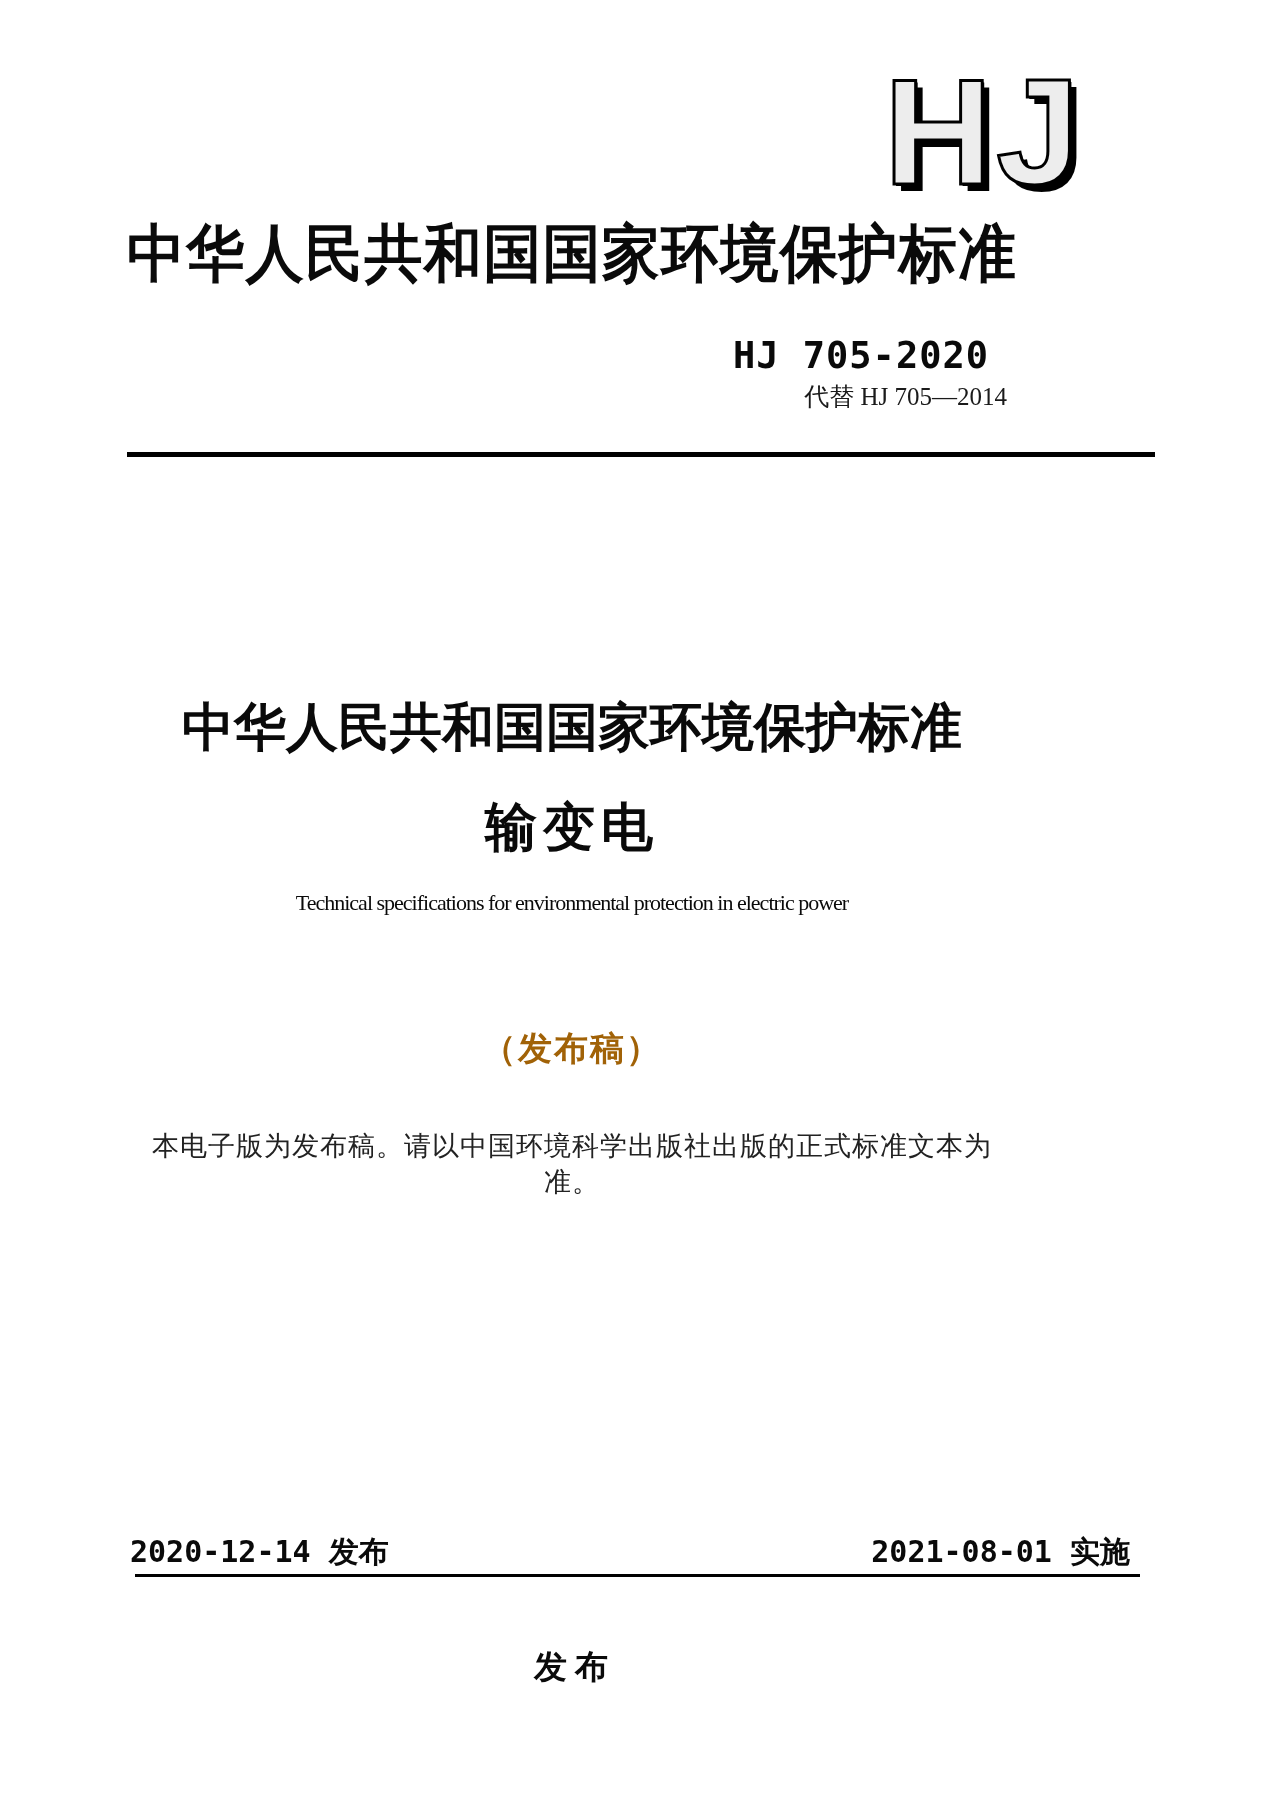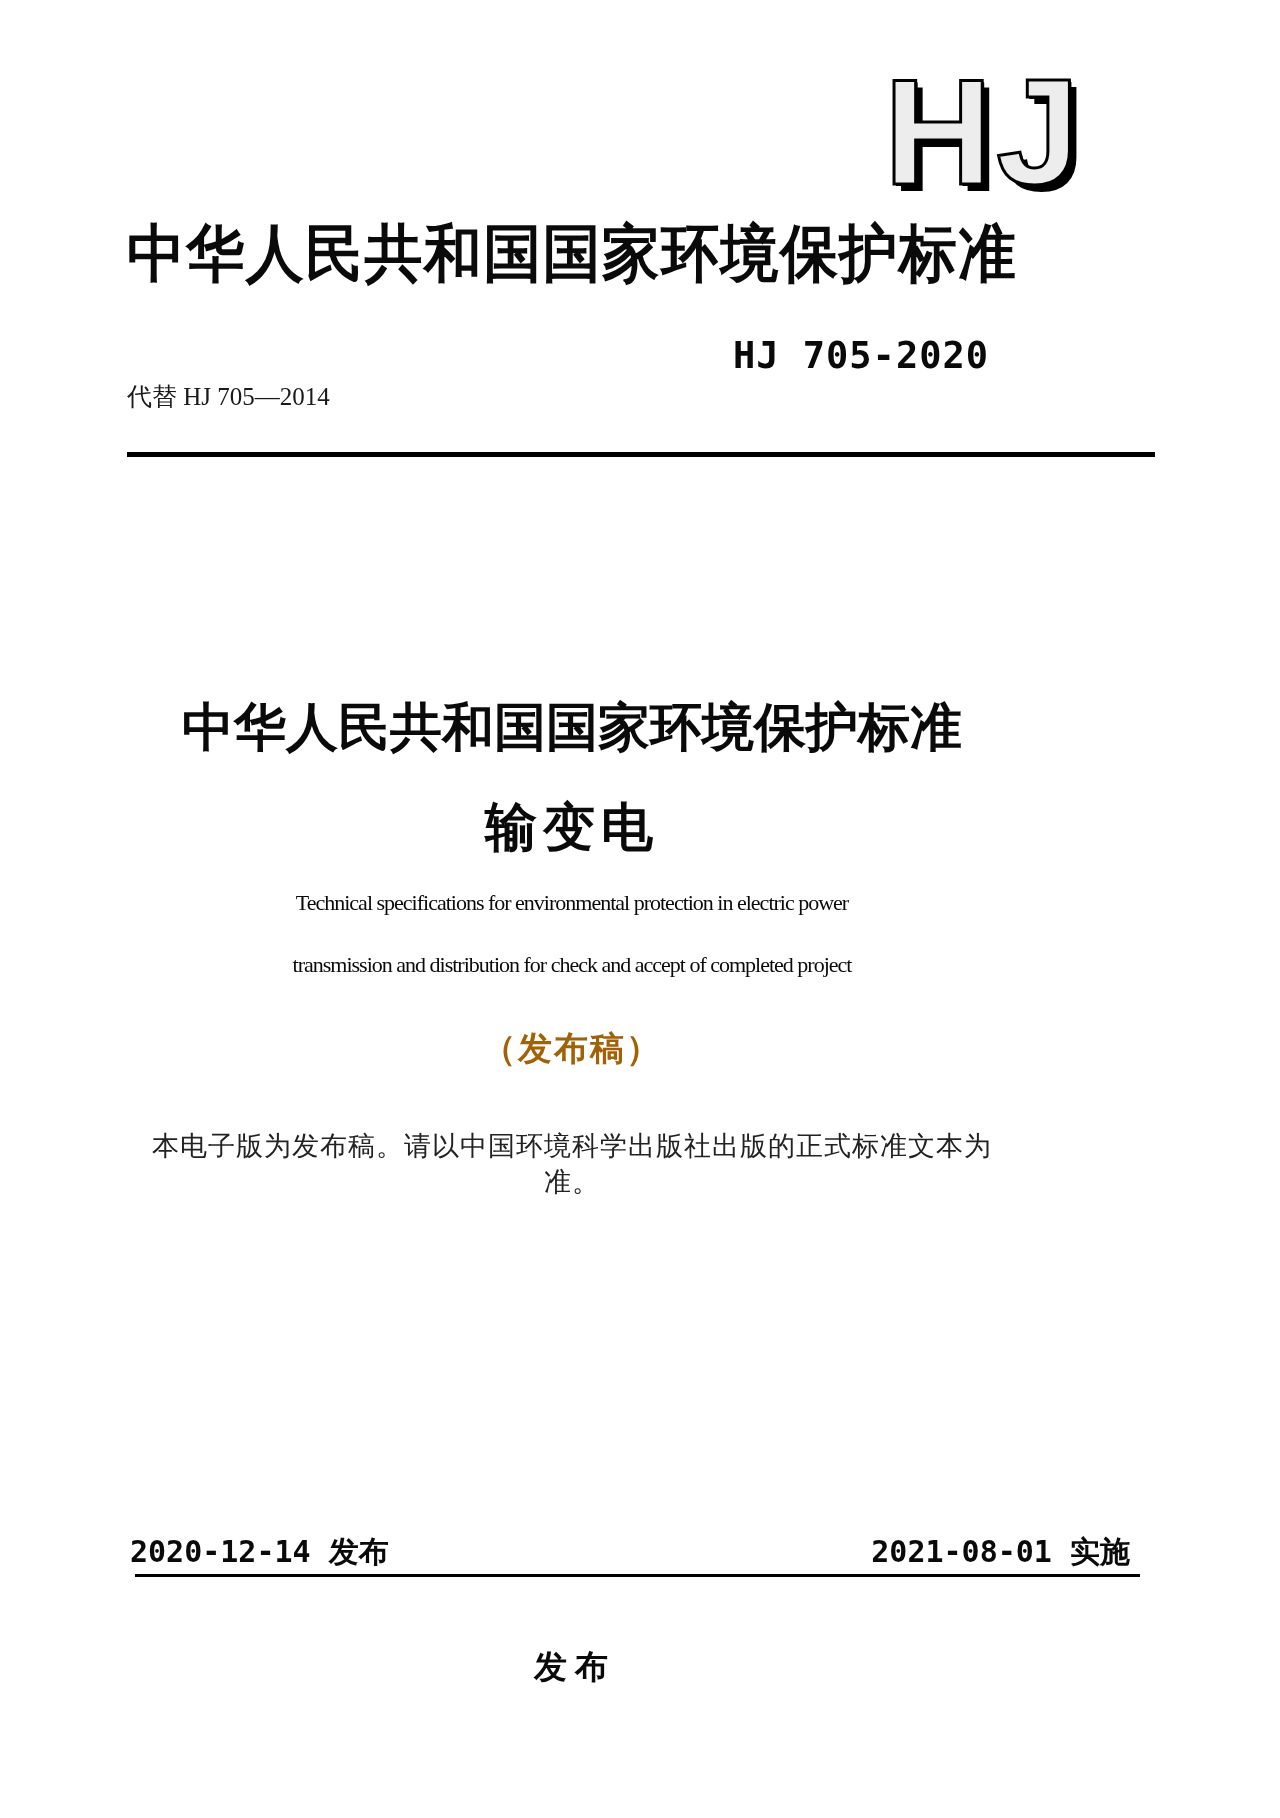--- a/index.html
+++ b/index.html
@@ -72,21 +72,21 @@
     padding-right: 28px;
     box-sizing: border-box;
     font-family: "DejaVu Sans Mono", "Liberation Sans", monospace;
     font-size: 37px;
     font-weight: bold;
     color: #0a0a0a;
     letter-spacing: 1px;
   }
   .std-supersedes {
     top: 380px;
-    text-align: left;
+    text-align: right;
     padding-right: 10px;
     box-sizing: border-box;
     font-family: "Liberation Serif", serif;
     font-size: 25px;
     color: #1a1a1a;
   }
   .header-divider {
     position: absolute;
     left: 127px;
     top: 452px;
@@ -196,21 +196,20 @@
   </div>
 
   <div class="col std-family-title">中华人民共和国国家环境保护标准</div>
   <div class="col std-number">HJ 705-2020</div>
   <div class="col std-supersedes">代替 HJ 705—2014</div>
   <div class="header-divider"></div>
 
   <div class="col title-cn">中华人民共和国国家环境保护标准</div>
   <div class="col subtitle-cn">输变电</div>
   <div class="col title-en title-en-1">Technical specifications for environmental protection in electric power</div>
-  <div class="col title-en title-en-2">transmission and distribution for check and accept of completed project</div>
   <div class="col draft-label">（发布稿）</div>
   <div class="col notice">本电子版为发布稿。请以中国环境科学出版社出版的正式标准文本为准。</div>
 
   <div class="dates-row">
     <span>2020-12-14 发布</span>
     <span>2021-08-01 实施</span>
   </div>
   <div class="dates-underline"></div>
 
   <div class="issuer-row">

